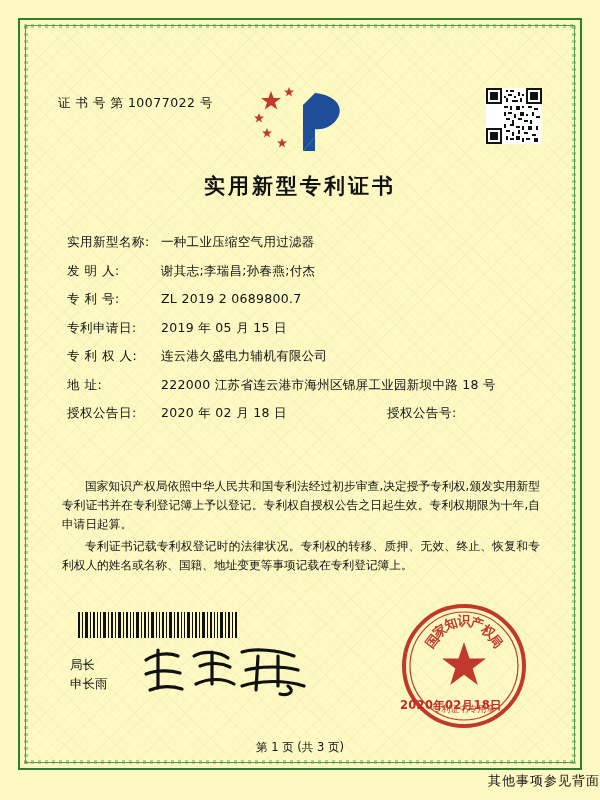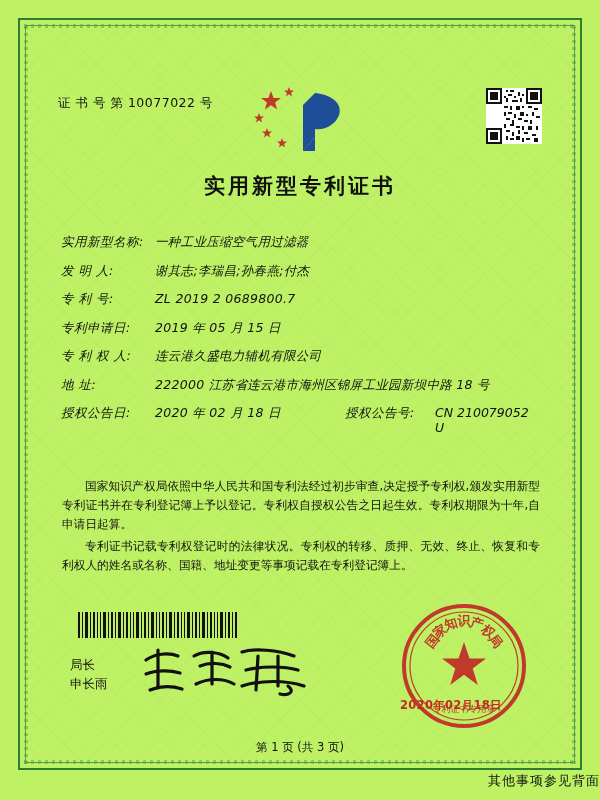--- a/index.html
+++ b/index.html
@@ -13,21 +13,21 @@
     font-family: "DejaVu Sans", "Liberation Sans", sans-serif;
     color: #1a1a1a;
     position: relative;
     overflow: hidden;
   }
   .page {
     position: absolute;
     left: 0; top: 0;
     width: 600px;
     height: 800px;
-    background: #bef264;
+    background: #fef9c3;
   }
   
   .border-outer {
     position: absolute;
     left: 18px; top: 18px;
     width: 564px; height: 752px;
     border: 2px solid #2e7d32;
     box-sizing: border-box;
   }
   .border-inner {
@@ -83,23 +83,22 @@
     text-align: center;
     font-size: 21px;
     font-weight: bold;
     letter-spacing: 3px;
     font-family: "DejaVu Sans", "Liberation Sans", sans-serif;
     color: #111;
   }
 
   .fields {
     position: absolute;
-    left: 61px; top: 234px;
+    left: 67px; top: 234px;
     width: 478px;
-    font-style: italic;
   }
   .field-row {
     display: flex;
     align-items: baseline;
     margin-bottom: 11.5px;
     font-size: 12.5px;
     color: #111;
   }
   .field-label {
     width: 94px;
@@ -113,20 +112,21 @@
   }
   .field-row.split .field-value {
     flex: none;
     width: 190px;
   }
   .field-row.split .field-label2 {
     width: 90px;
     flex: none;
     letter-spacing: 0.5px;
     white-space: nowrap;
+    margin-left: 36px;
   }
   .field-row.split .field-value2 {
     flex: 1;
   }
 
   .paragraphs {
     position: absolute;
     left: 62px; top: 477px;
     width: 478px;
     font-size: 11.7px;
@@ -303,21 +303,20 @@
       <div class="field-value">连云港久盛电力辅机有限公司</div>
     </div>
     <div class="field-row">
       <div class="field-label">地 址:</div>
       <div class="field-value">222000 江苏省连云港市海州区锦屏工业园新坝中路 18 号</div>
     </div>
     <div class="field-row split">
       <div class="field-label">授权公告日:</div>
       <div class="field-value">2020 年 02 月 18 日</div>
       <div class="field-label2">授权公告号:</div>
-      <div class="field-value2">CN 210079052 U</div>
     </div>
   </div>
 
   <div class="paragraphs">
     <p>国家知识产权局依照中华人民共和国专利法经过初步审查,决定授予专利权,颁发实用新型专利证书并在专利登记簿上予以登记。专利权自授权公告之日起生效。专利权期限为十年,自申请日起算。</p>
     <p>专利证书记载专利权登记时的法律状况。专利权的转移、质押、无效、终止、恢复和专利权人的姓名或名称、国籍、地址变更等事项记载在专利登记簿上。</p>
   </div>
 
   <div class="barcode">
     <svg width="160" height="26" shape-rendering="crispEdges">

